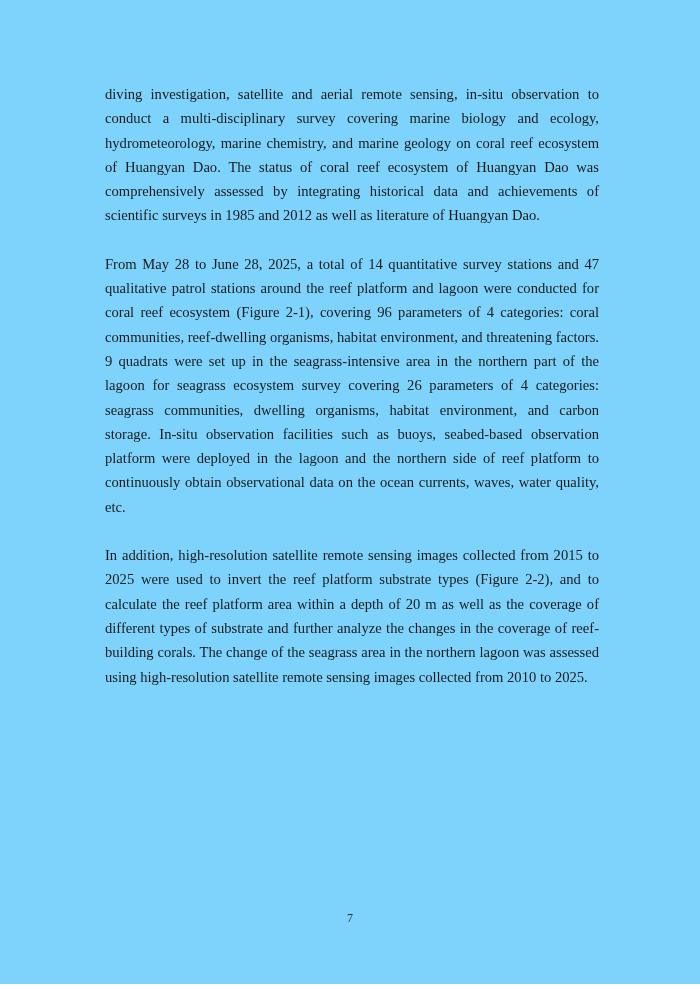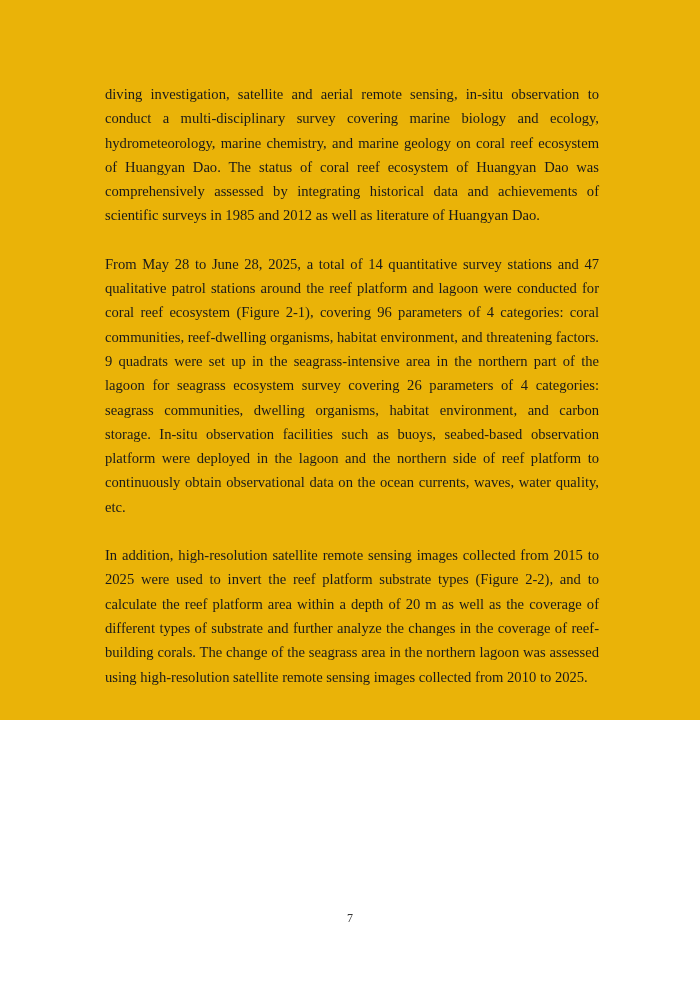--- a/index.html
+++ b/index.html
@@ -12,22 +12,22 @@
       height: 989px;
       position: relative;
       overflow: hidden;
       font-family: "Liberation Serif", "DejaVu Serif", serif;
       color: #1a1a1a;
     }
     .page {
       position: absolute;
       left: 0; top: 0;
       width: 700px;
-      height: 720px;
-      background: #eab308;
+      height: 984px;
+      background: #7dd3fc;
     }
     .body-text {
       position: absolute;
       left: 105px;
       top: 82px;
       width: 494px;
     }
     .para {
       margin: 0 0 24px 0;
       font-size: 14.6px;

